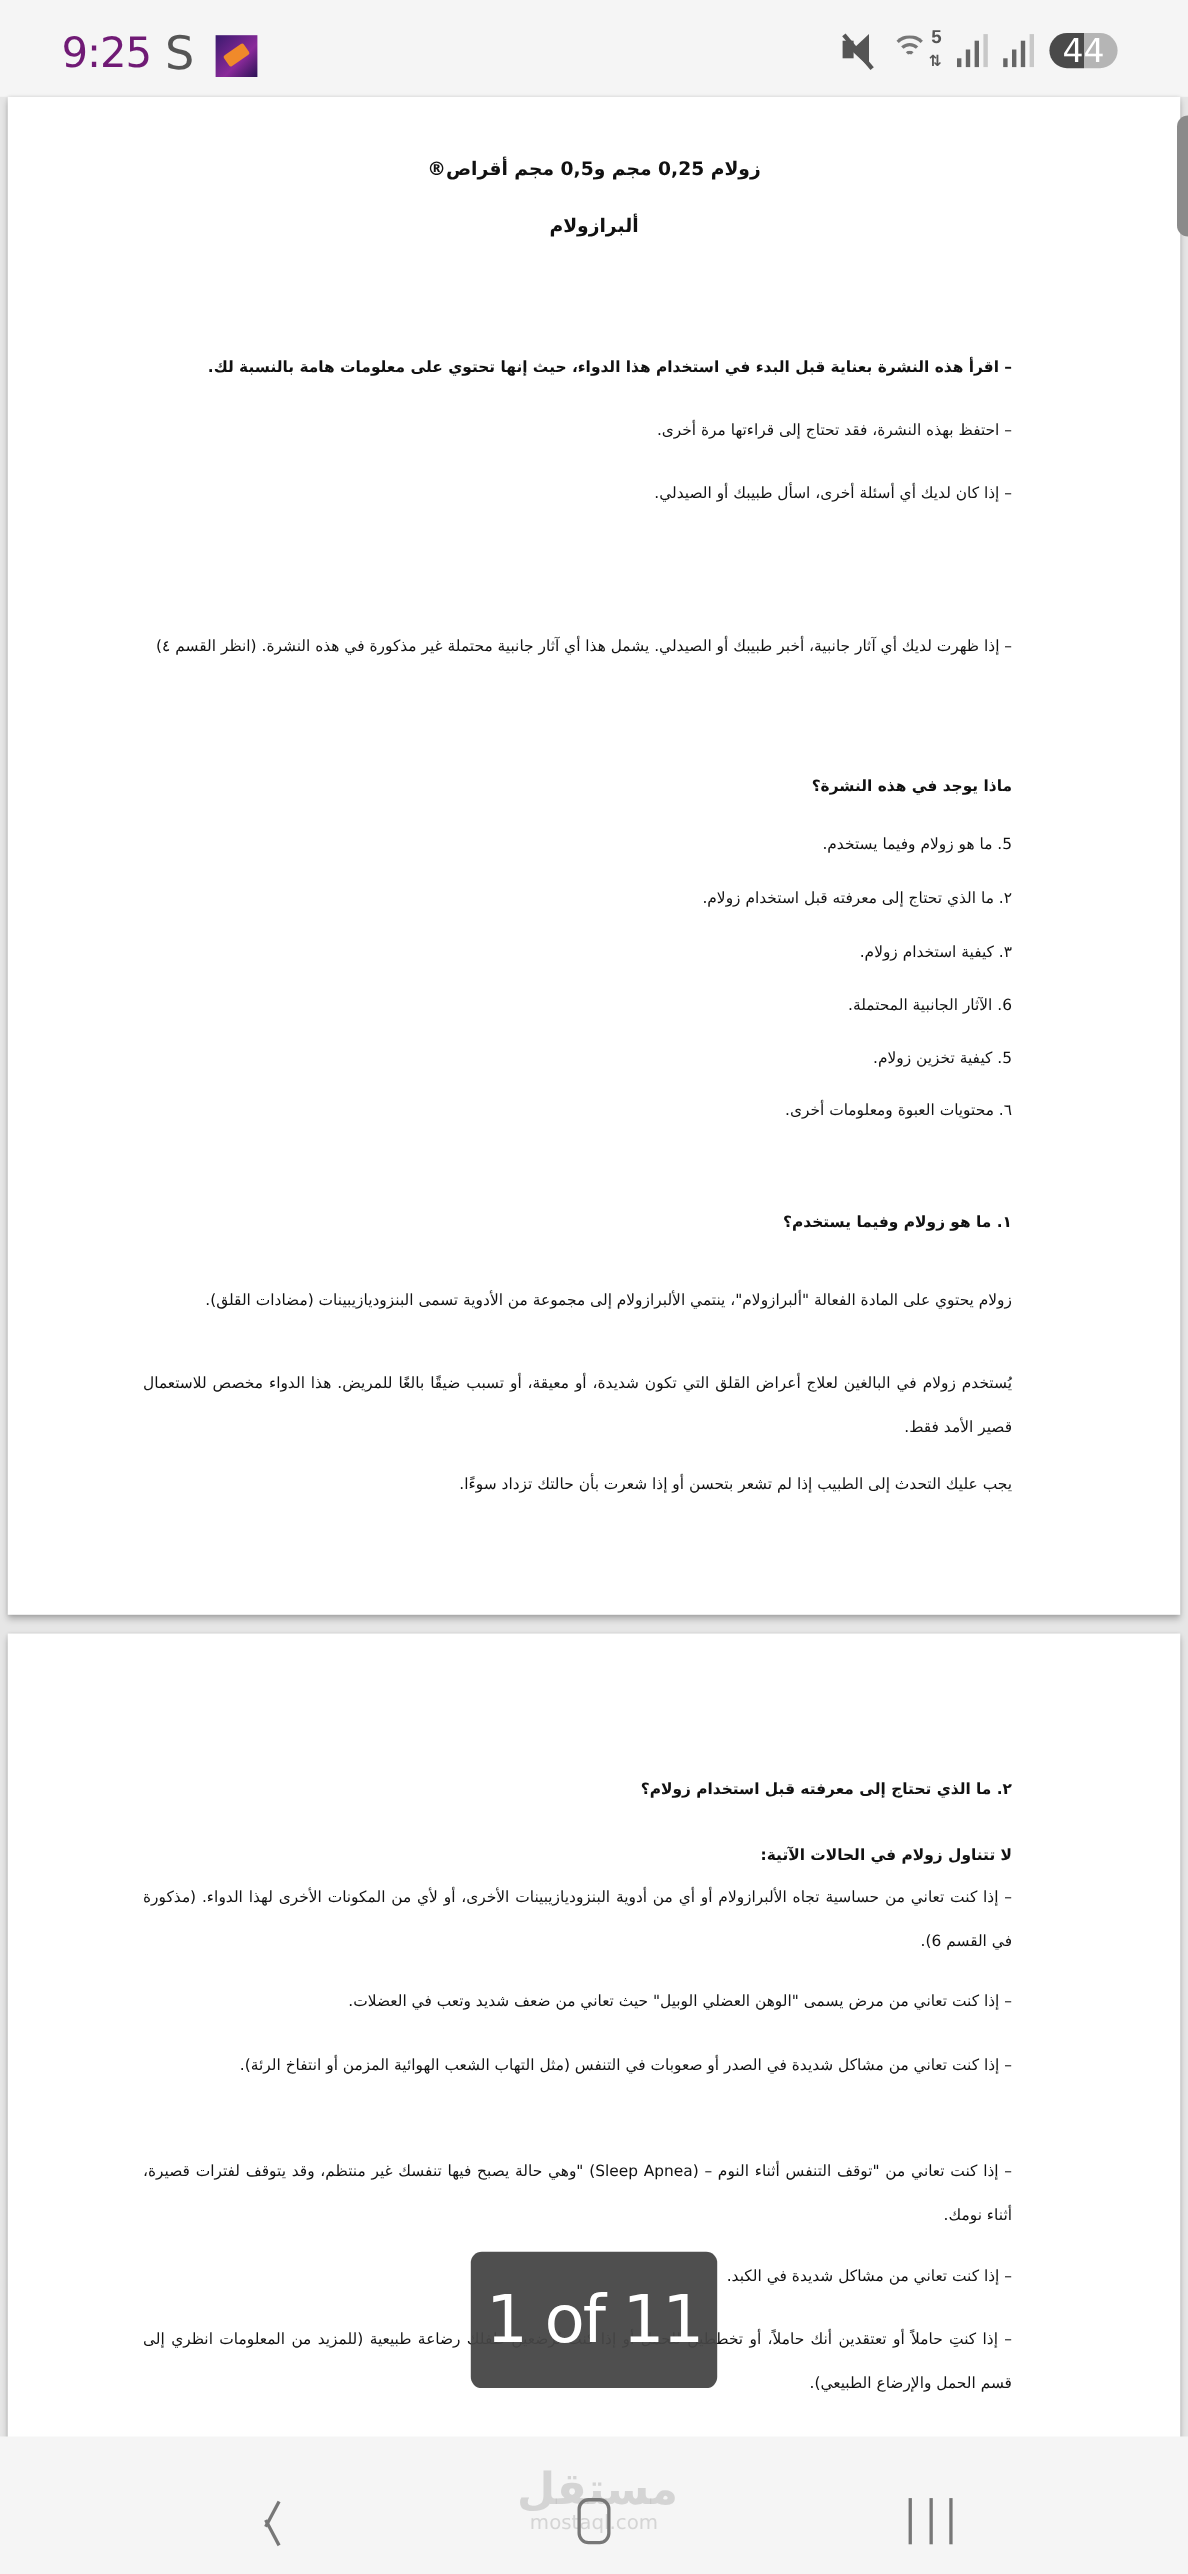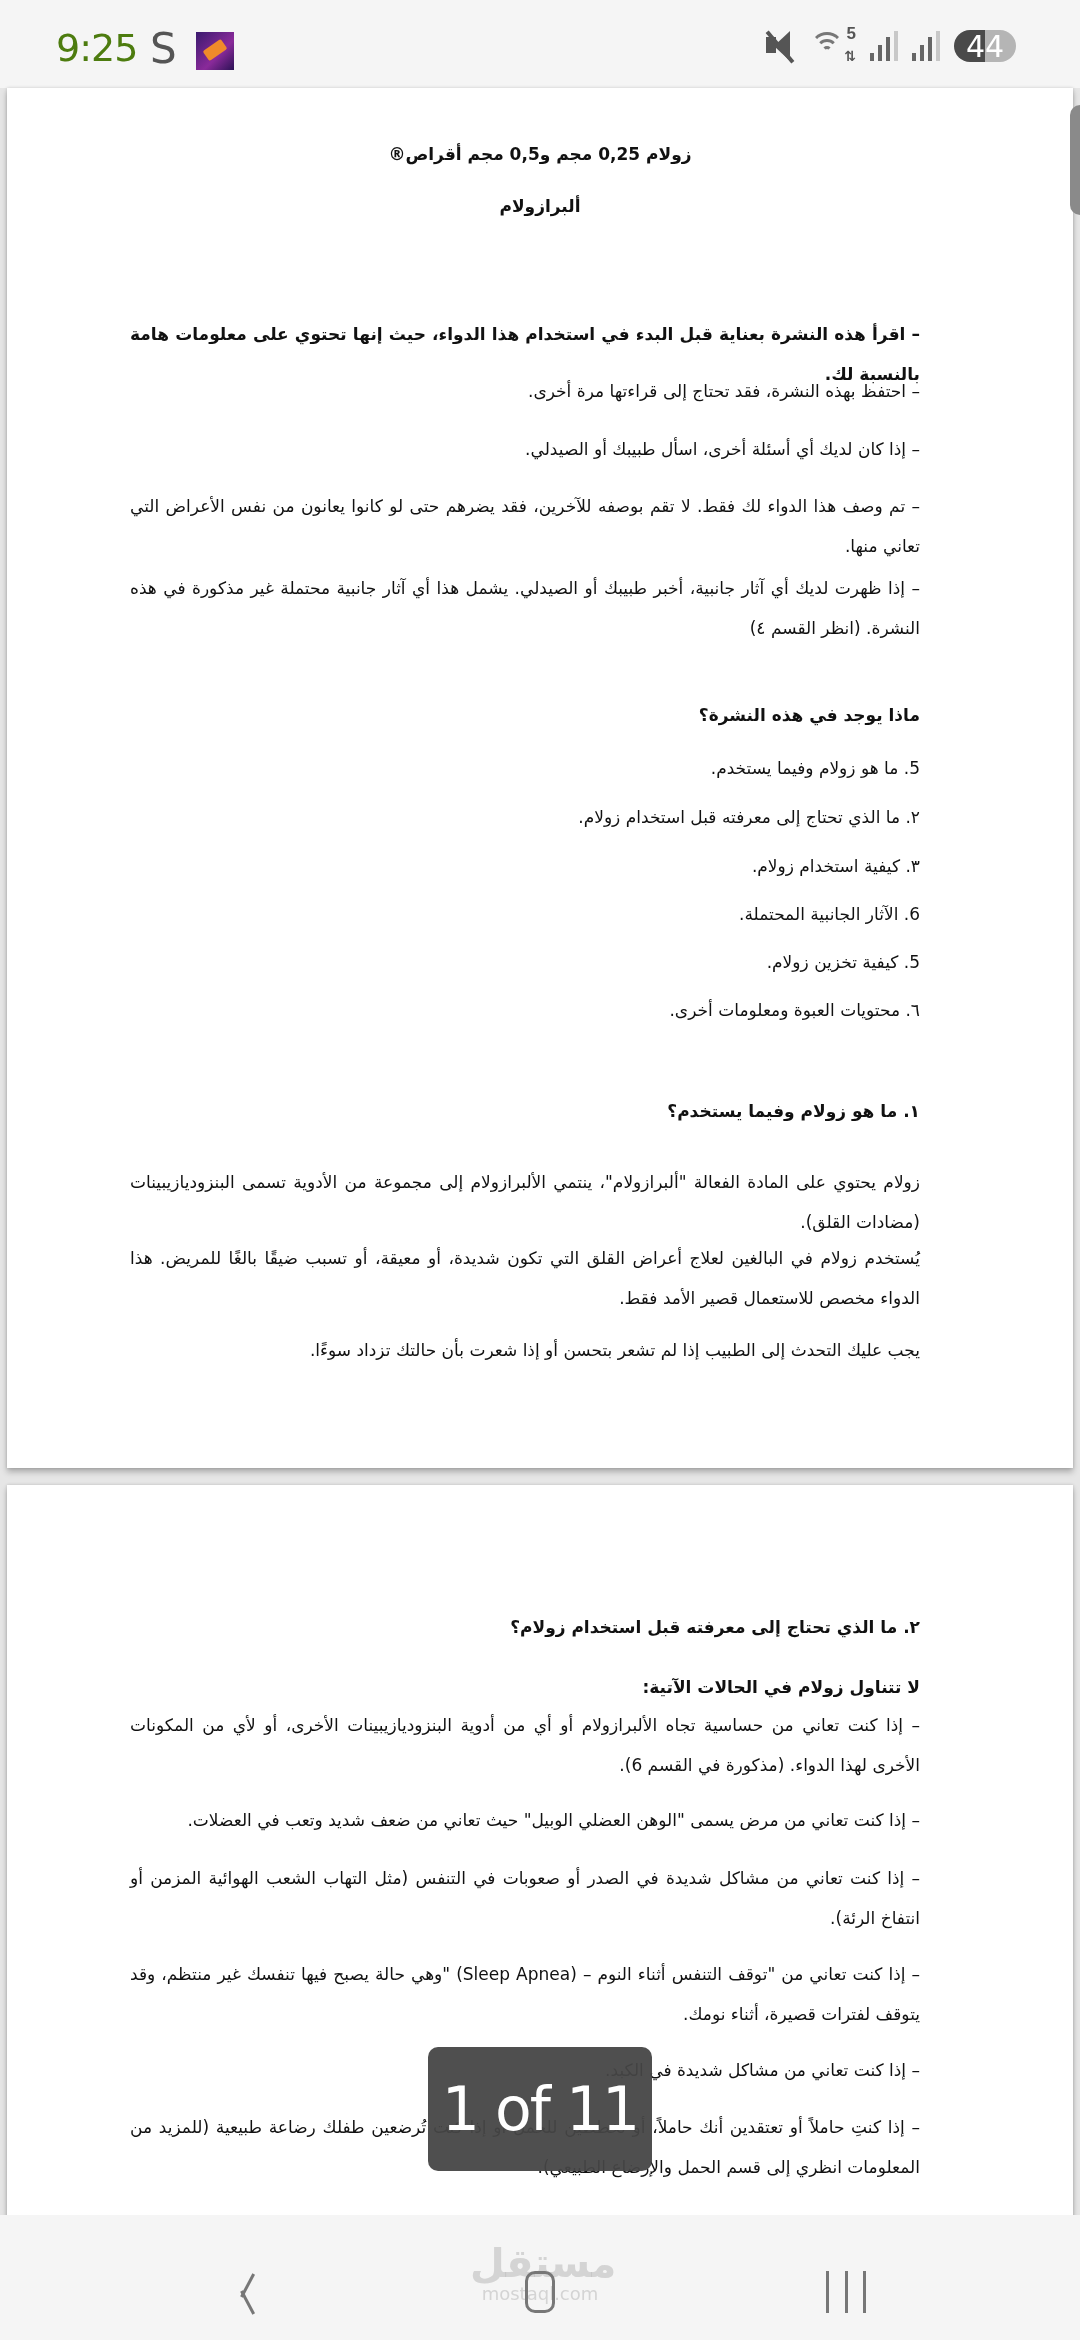--- a/index.html
+++ b/index.html
@@ -1,21 +1,21 @@
 <!DOCTYPE html>
 <html><head>
 <meta charset="utf-8">
 <style>
   * { box-sizing: border-box; margin: 0; padding: 0; }
   html, body { width: 1080px; height: 2340px; overflow: hidden; background: #e6e6e6; }
   body { position: relative; font-family: "Liberation Sans", "DejaVu Sans", sans-serif; }
 
   
   .statusbar { position: absolute; left: 0; top: 0; width: 1080px; height: 88px; background: #f5f5f5; }
-  .sb-time { position: absolute; left: 56px; top: 26px; font-size: 38px; color: #4d7c0f; letter-spacing: -1px; font-family: "DejaVu Sans", sans-serif; }
+  .sb-time { position: absolute; left: 56px; top: 26px; font-size: 38px; color: #701a75; letter-spacing: -1px; font-family: "DejaVu Sans", sans-serif; }
   .sb-s { position: absolute; left: 150px; top: 24px; font-size: 42px; color: #555; font-family: "DejaVu Sans", sans-serif; }
   .sb-appicon { position: absolute; left: 196px; top: 32px; width: 38px; height: 38px; background: linear-gradient(135deg,#3a1a6e,#8a2a9a 60%,#2b1255); }
   .sb-appicon::after { content:""; position:absolute; left:8px; top:12px; width:22px; height:12px; background:#f08a2a; transform: rotate(-35deg); border-radius:2px; }
   .sb-icons { position: absolute; right: 64px; top: 24px; height: 44px; display: flex; align-items: center; gap: 14px; }
   .ic-mute { width: 34px; height: 34px; position: relative; }
   .ic-mute::before { content:""; position:absolute; left:4px; top:8px; width:10px; height:16px; background:#555; }
   .ic-mute::after { content:""; position:absolute; left:12px; top:2px; width:0; height:0; border-top:15px solid transparent; border-bottom:15px solid transparent; border-right:16px solid #555; }
   .ic-mute .slash { position:absolute; left:16px; top:-2px; width:4px; height:40px; background:#555; transform: rotate(-40deg); }
   .ic-wifi { width: 46px; height: 36px; position: relative; color:#666; font-size:15px; font-weight:bold; }
   .ic-wifi .arc { position:absolute; border:3px solid #777; border-color:#777 transparent transparent transparent; border-radius:50%; }
@@ -23,21 +23,21 @@
   .ic-wifi .arr { position:absolute; right:0; bottom:0; font-size:14px; color:#555; }
   .ic-signal { display:flex; align-items:flex-end; gap:4px; height:30px; }
   .ic-signal span { display:block; width:4px; background:#666; }
   .ic-signal span.dim { background:#c8c8c8; }
   .battery { width: 62px; height: 32px; border-radius: 21px; background: linear-gradient(90deg,#4a4a4a 0 50%, #b5b5b5 50% 100%); color:#fff; font-size: 30px; display:flex; align-items:center; justify-content:center; font-family: "DejaVu Sans", sans-serif; }
 
   
   .page { position: absolute; left: 7px; width: 1066px; background: #fff; box-shadow: 0 4px 6px rgba(0,0,0,0.25), 0 0 3px rgba(0,0,0,0.15); padding-left: 12px; }
   .page1 { top: 88px; height: 1380px; }
   .page2 { top: 1485px; height: 760px; }
-  .line { position: absolute; right: 153px; left: 123px; direction: rtl; text-align: justify; text-align-last: right; font-family: "DejaVu Sans", sans-serif; font-size: 17px; line-height: 40px; color: #111; }
+  .line { position: absolute; right: 153px; left: 123px; direction: rtl; text-align: justify; text-align-last: right; font-family: "DejaVu Sans", sans-serif; font-size: 14px; line-height: 40px; color: #111; }
   .line.bold { font-weight: bold; }
   .title-line { position: absolute; left: 0; right: 0; direction: rtl; text-align: center; font-family: "DejaVu Sans", sans-serif; font-weight: bold; font-size: 17px; color: #111; }
 
   
   .scroll-thumb { position: absolute; right: 0; top: 105px; width: 10px; height: 110px; background: #8a8a8a; border-radius: 12px 0 0 12px; }
 
   
   .page-indicator { position: absolute; left: 428px; top: 2047px; width: 224px; height: 124px; background: rgba(70,70,70,0.95); border-radius: 10px; color: #fff; font-size: 60px; display:flex; align-items:center; justify-content:center; font-family: "DejaVu Sans", sans-serif; letter-spacing: -2px; }
 
   
@@ -87,21 +87,20 @@
   </div>
 </div>
 
 <div class="page page1">
   <div class="title-line" style="top:56px;">زولام 0,25 مجم و0,5 مجم أقراص®</div>
   <div class="title-line" style="top:108px;">ألبرازولام</div>
 
   <div class="line bold" style="top:226px;">– اقرأ هذه النشرة بعناية قبل البدء في استخدام هذا الدواء، حيث إنها تحتوي على معلومات هامة بالنسبة لك.</div>
   <div class="line" style="top:283px;">– احتفظ بهذه النشرة، فقد تحتاج إلى قراءتها مرة أخرى.</div>
   <div class="line" style="top:341px;">– إذا كان لديك أي أسئلة أخرى، اسأل طبيبك أو الصيدلي.</div>
-  <div class="line" style="top:398px;">– تم وصف هذا الدواء لك فقط. لا تقم بوصفه للآخرين، فقد يضرهم حتى لو كانوا يعانون من نفس الأعراض التي تعاني منها.</div>
   <div class="line" style="top:480px;">– إذا ظهرت لديك أي آثار جانبية، أخبر طبيبك أو الصيدلي. يشمل هذا أي آثار جانبية محتملة غير مذكورة في هذه النشرة. (انظر القسم ٤)</div>
 
   <div class="line bold" style="top:607px;">ماذا يوجد في هذه النشرة؟</div>
   <div class="line" style="top:660px;">5. ما هو زولام وفيما يستخدم.</div>
   <div class="line" style="top:709px;">٢. ما الذي تحتاج إلى معرفته قبل استخدام زولام.</div>
   <div class="line" style="top:758px;">٣. كيفية استخدام زولام.</div>
   <div class="line" style="top:806px;">6. الآثار الجانبية المحتملة.</div>
   <div class="line" style="top:854px;">5. كيفية تخزين زولام.</div>
   <div class="line" style="top:902px;">٦. محتويات العبوة ومعلومات أخرى.</div>
 

